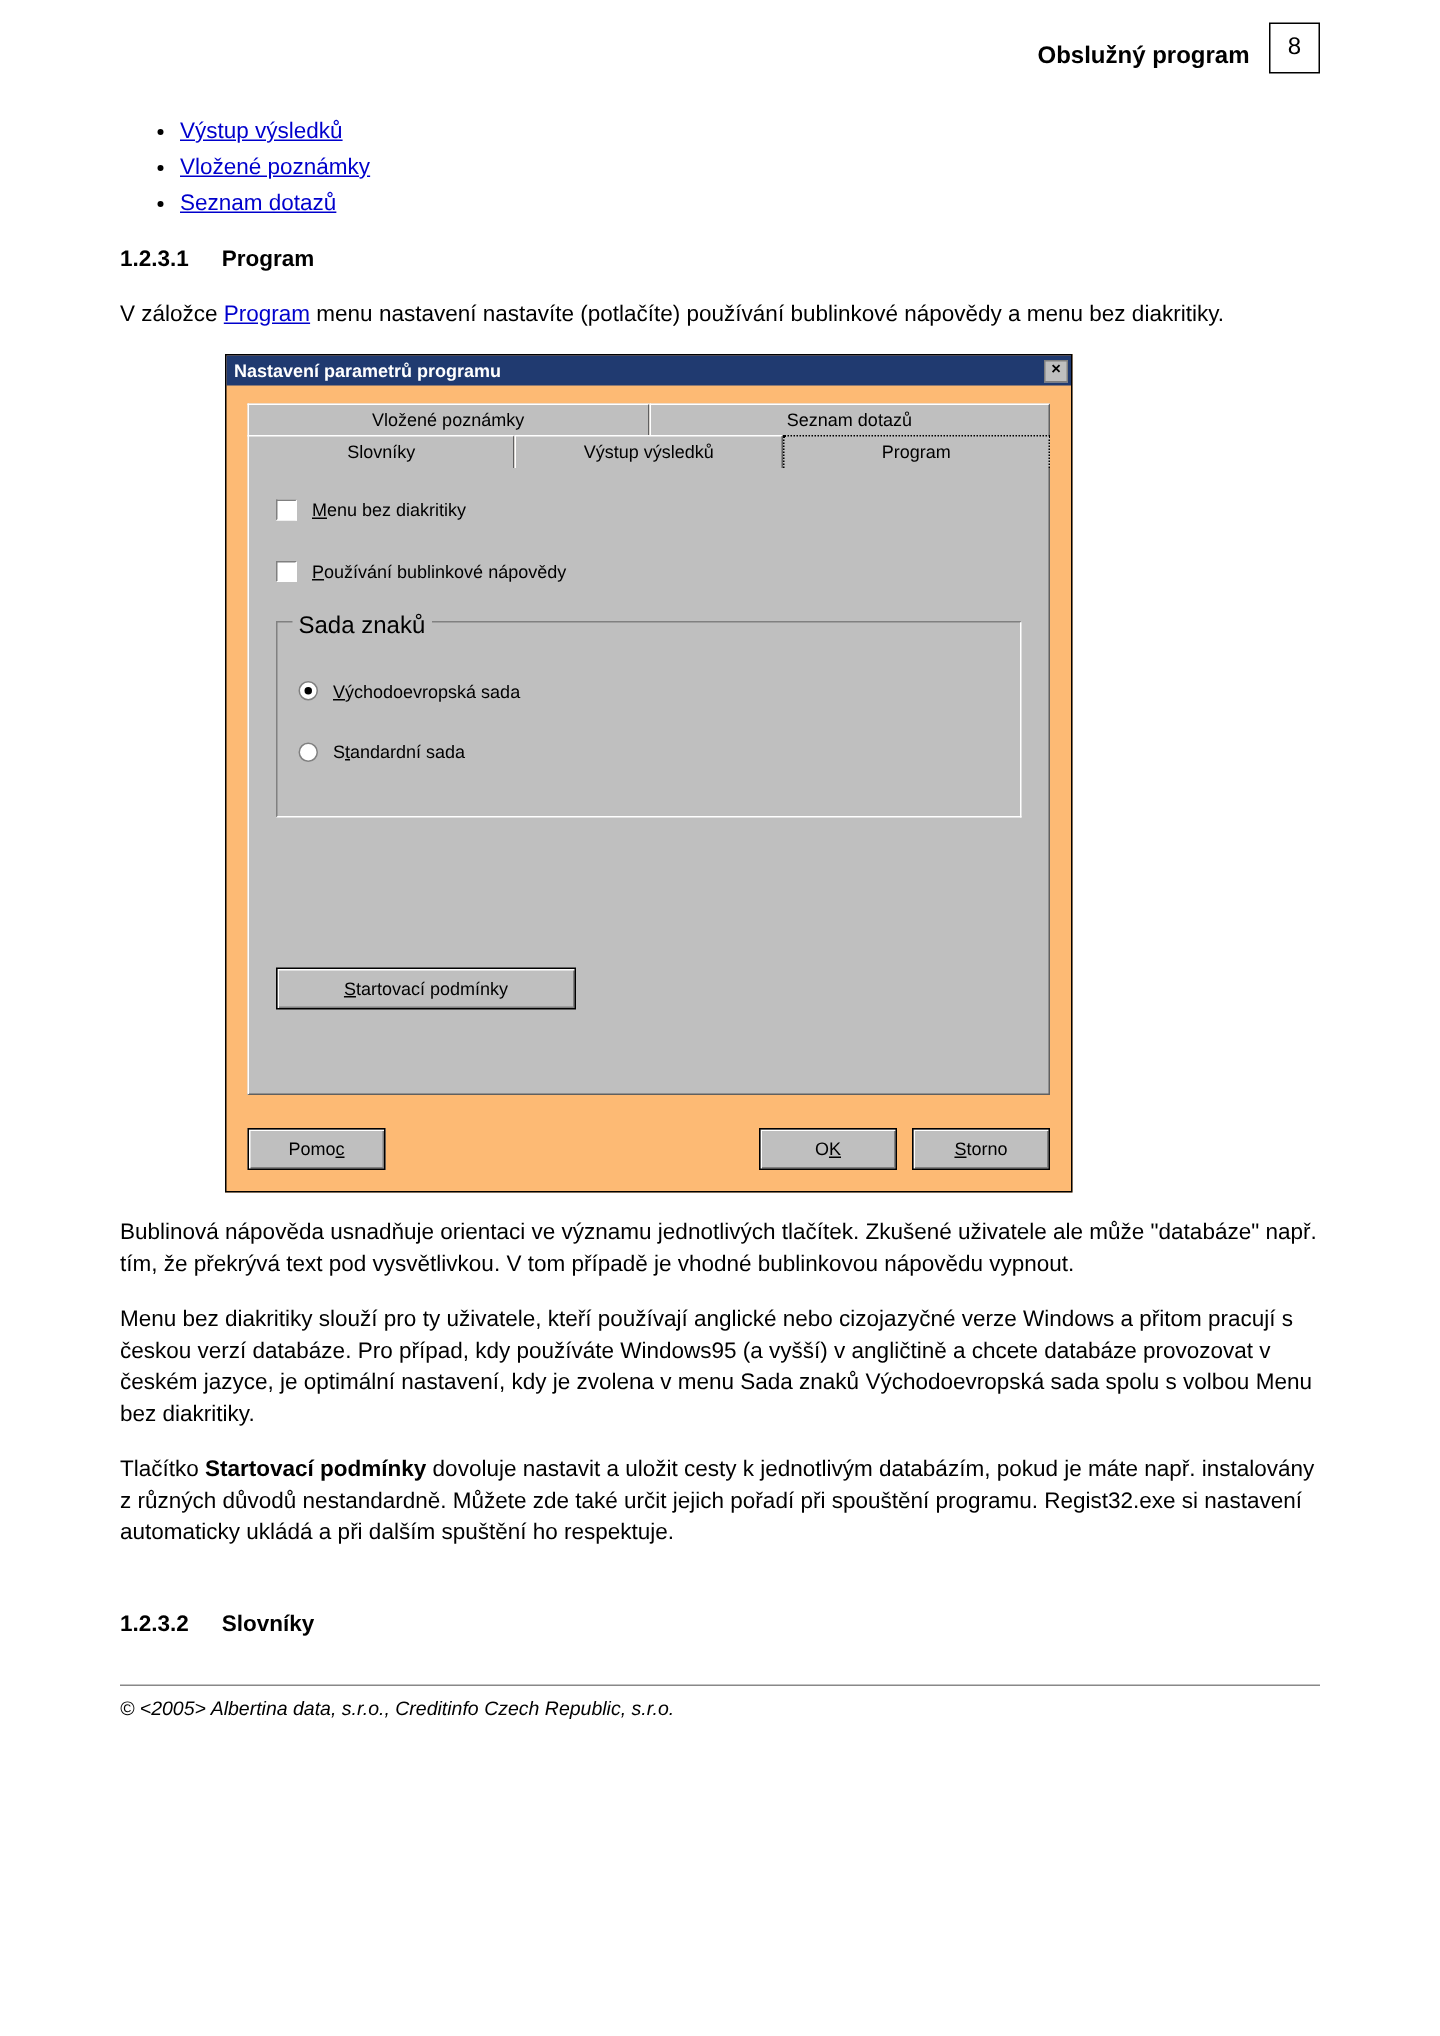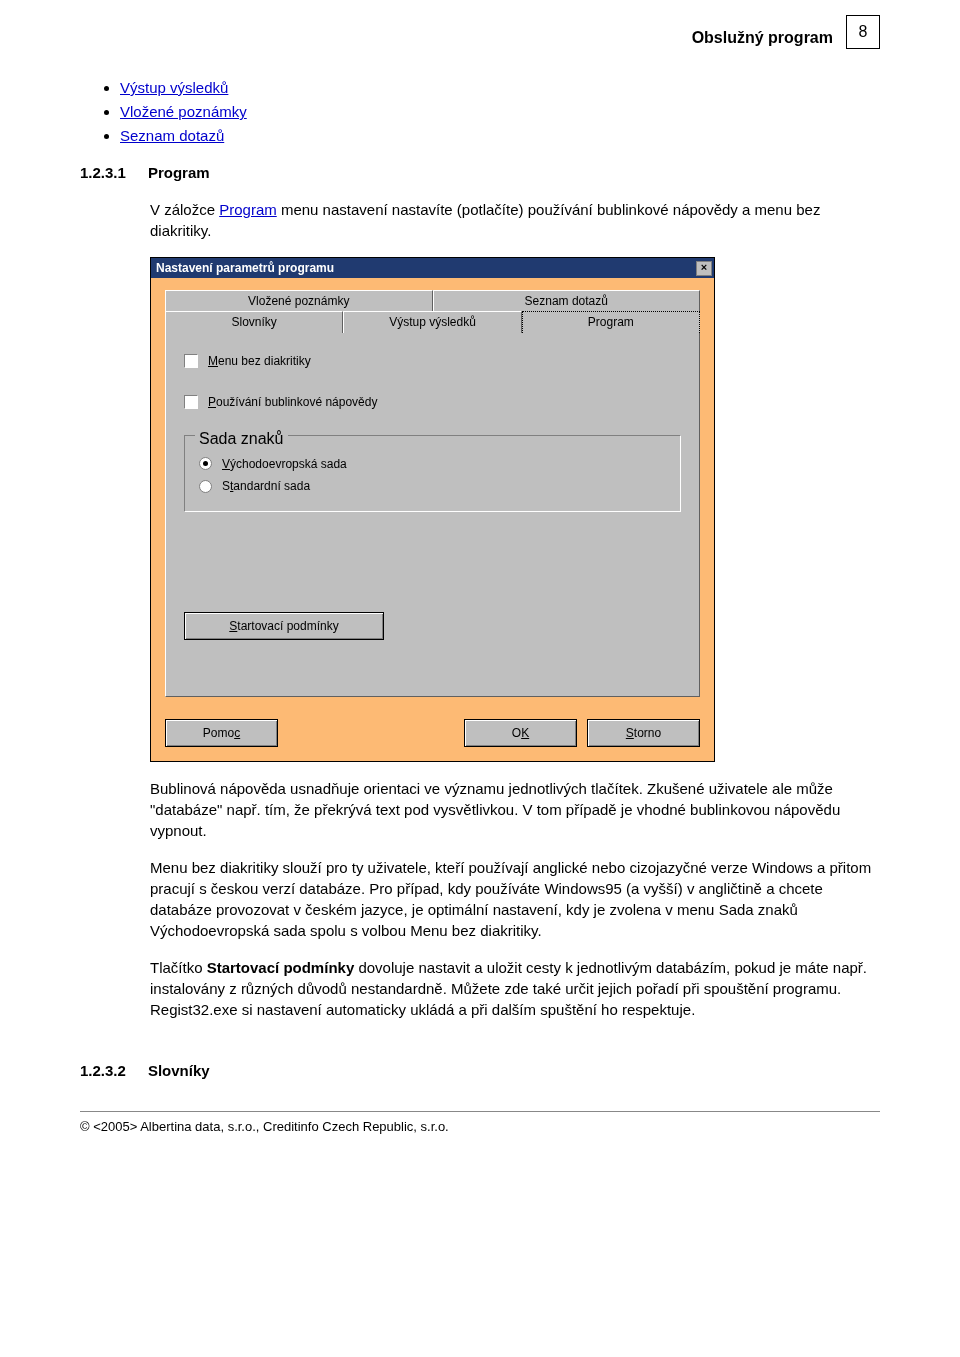--- a/index.html
+++ b/index.html
@@ -18,25 +18,25 @@
   .header-title { font-weight: bold; font-size: 16px; }
   .page-num {
     border: 1px solid #000; width: 34px; height: 34px;
     display: flex; align-items: center; justify-content: center;
     font-size: 16px;
   }
   .bullet-list { margin: 8px 0 16px 40px; padding: 0; list-style: disc; }
   .bullet-list li { margin: 3px 0; }
   a.link { color: #0000cc; text-decoration: underline; }
   .sec-num { font-weight: bold; display: inline-block; margin-right: 8px; }
-  .indent { margin-left: 70px; }
+  .indent { }
   .section-head { margin: 16px 0 14px 0; display: flex; gap: 14px; }
   .sec-label { font-weight: bold; }
   p { margin: 16px 0; }
-  .footer { border-top: 1px solid #888; font-size: 13px; padding: 6px 0 12px 0; margin-top: 30px; }
+  .footer { border-top: 1px solid #888; font-style: italic; font-size: 13px; padding: 6px 0 12px 0; margin-top: 30px; }
 
   .dialog { width: 565px; margin: 4px 0 10px 70px; background: #fdba74; border: 1px solid #000; font-family: Tahoma, Arial, sans-serif; font-size: 12px; }
   .dlg-title { background: #203a70; color: #fff; display: flex; align-items: center; justify-content: space-between; height: 20px; padding: 0 2px 0 5px; font-weight: bold; font-size: 12px; }
   .dlg-close { width: 16px; height: 15px; background: #bfbfbf; border: 1px solid #808080; display:flex; align-items:center; justify-content:center; font-size:11px; font-weight:bold; color:#000; }
   .dlg-body { padding: 12px 14px; }
   .tabs { position: relative; }
   .tab-row { display: flex; }
   .tab {
     flex: 1; text-align: center; height: 22px; line-height: 21px;
     background: #bfbfbf; border-top: 1px solid #fff; border-left: 1px solid #fff;
@@ -49,31 +49,31 @@
     background: #bfbfbf; padding: 20px 18px 16px 18px;
   }
   .tab-row.front { margin-top: -1px; }
   .chk-row { display: flex; align-items: center; gap: 10px; margin-bottom: 24px; }
   .chk { width: 14px; height: 14px; background: #fff; border: 1px solid #808080; border-right-color:#fff; border-bottom-color:#fff; }
   .group {
     border: 1px solid #808080; border-right-color:#fff; border-bottom-color:#fff;
     padding: 14px 14px 10px 14px; position: relative; margin-top: 4px;
   }
   .group-title { position: absolute; top: -8px; left: 10px; background: #bfbfbf; padding: 0 4px; font-size: 16px; }
-  .radio-row { display: flex; align-items: center; gap: 10px; margin: 6px 0; }
+  .radio-row { display: flex; align-items: center; gap: 10px; margin: 24px 0; }
   .radio { width: 13px; height: 13px; background: #fff; border: 1px solid #808080; border-radius: 50%; display:flex; align-items:center; justify-content:center; }
   .radio .dot { width: 5px; height: 5px; background: #000; border-radius: 50%; }
   .btn {
     background: #bfbfbf; border: 1px solid #000;
     box-shadow: inset 1px 1px 0 #fff, inset -1px -1px 0 #808080;
     height: 28px; display:flex; align-items:center; justify-content:center; font-size:12px;
   }
   .btn-start { width: 200px; margin-top: 100px; }
   .btn-row { display: flex; justify-content: flex-end; gap: 10px; padding: 10px 14px 14px 14px; }
-  .btn-row .btn { width: 113px; }
+  .btn-row .btn { width: 92px; }
   .spacer-mid { height: 40px; }
   u.dlg { text-decoration: underline; }
 </style>
 </head>
 <body>
 
 <div class="page">
 
   <div class="header">
     <div class="header-row">

